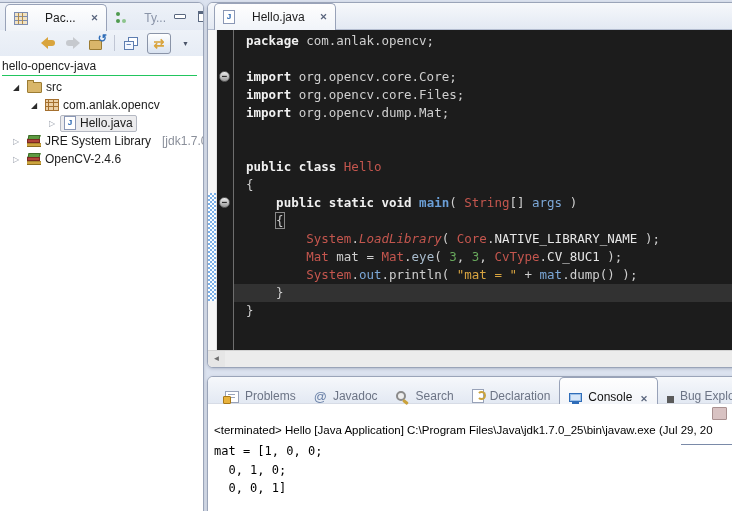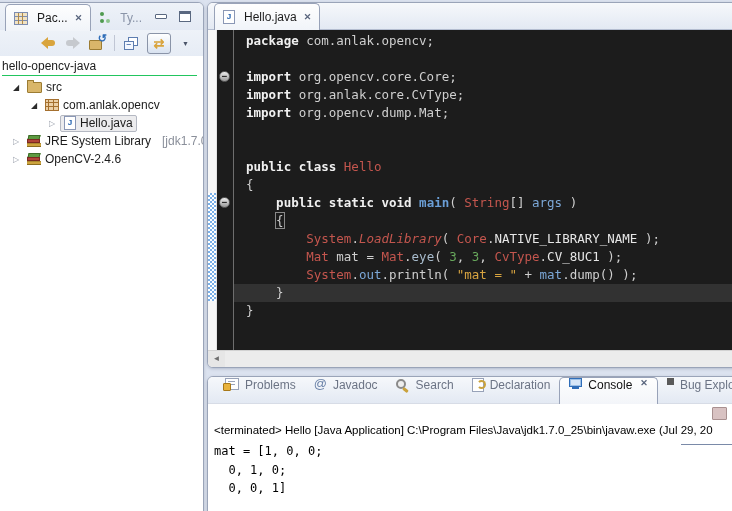--- a/index.html
+++ b/index.html
@@ -6,21 +6,21 @@
   body{width:732px;height:511px;position:relative;overflow:hidden;
        background:#dbe2ef;font-family:"Liberation Sans",sans-serif;
        -webkit-font-smoothing:antialiased}
   .panel{position:absolute;background:#fff;border:1px solid #9aa4b8;border-radius:6px;
          overflow:hidden;box-shadow:0 1px 3px rgba(60,70,100,.25)}
   
   #left-panel{left:-6px;top:2px;width:208px;bottom:-6px;border-radius:0 6px 0 0}
   .tabbar{height:27px;background:linear-gradient(#f6f8fb,#e3e9f3);
           border-bottom:1px solid #b4bdd0;display:flex;align-items:flex-end;
           padding-left:10px;box-sizing:border-box}
-  .tab{display:inline-flex;align-items:center;gap:5px;height:25px;padding:0 8px;
+  .tab{display:inline-flex;align-items:center;gap:13px;height:25px;padding:0 8px;
        font-size:12px;color:#8a94a8;white-space:nowrap}
   .tab.active{background:linear-gradient(#fefefe,#f1f4f9);border:1px solid #98a2b8;border-bottom:none;
        border-radius:5px 5px 0 0;color:#1c1c1c;margin-bottom:-1px;height:26px}
   .tab-close{font-size:9px;font-weight:bold;color:#59657d;margin-left:2px;cursor:pointer}
   #left-panel .tabbar{border-bottom:none;background:linear-gradient(#eef2f8,#e4eaf4)}
   .winbtns{margin-left:auto;margin-right:12px;display:flex;gap:12px;align-items:center;height:100%}
   .minimize-btn{width:10px;height:3px;border:1px solid #5a6880;border-radius:1px;background:#fff}
   .maximize-btn{width:10px;height:9px;border:1px solid #5a6880;background:#fff;box-shadow:inset 0 2px 0 #5a6880}
   .lp-toolbar{height:26px;display:flex;align-items:center;gap:9px;padding-left:46px;
               background:linear-gradient(#eef2f8,#e6ecf5)}
@@ -93,21 +93,21 @@
   .tok-str{color:#d8a440}
   .tok-smi{color:#c4564e;font-style:italic}
   .tok-sme{color:#a8bccd;}
   .tok-con{color:#e6e6e6}
   .tok-box{color:#cfcfcf;box-shadow:0 0 0 1px #8a8a8a}
   .hscroll{position:absolute;left:0;right:0;bottom:0;height:16px;background:#ececec;border-top:1px solid #d2d2d2;display:flex}
   .hscroll .sbtn{width:17px;height:100%;color:#6e6e6e;font-size:8px;line-height:16px;text-align:center;background:#e6e6e6}
   
   #bottom-panel{left:207px;top:376px;right:-8px;bottom:-6px;border-radius:6px 0 0 0}
   #bottom-panel .tabbar{border-bottom:1px solid #d7dce6;padding-left:8px}
-  .btab{display:inline-flex;align-items:flex-start;gap:6px;height:25px;padding:0 9px;font-size:12px;color:#6c7485;white-space:nowrap}
+  .btab{display:inline-flex;align-items:flex-end;gap:6px;height:25px;padding:0 9px;font-size:12px;color:#6c7485;white-space:nowrap}
   .btab.active{background:linear-gradient(#fefefe,#f3f5f9);border:1px solid #98a2b8;border-bottom:none;
        border-radius:5px 5px 0 0;color:#111;margin-bottom:-1px;height:26px}
   .bticon{display:inline-block;position:relative;flex:none}
   .problems-icon{width:12px;height:10px;background:#fff;border:1px solid #98a2b8}
   .problems-icon::before{content:"";position:absolute;left:2px;top:2px;width:7px;height:1px;background:#9aa4ba;box-shadow:0 3px 0 #9aa4ba}
   .problems-icon::after{content:"";position:absolute;left:-3px;bottom:-2px;width:6px;height:6px;background:#e8b23c;border:1px solid #a87818;border-radius:1px}
   .javadoc-icon{color:#6b82a8;font-size:13px;line-height:12px}
   .declaration-icon{width:10px;height:12px;background:#fff;border:1px solid #98a2b8}
   .declaration-icon::after{content:"";position:absolute;right:-3px;top:1px;width:5px;height:5px;border:2px solid #caa23c;border-radius:50%;border-left-color:transparent}
   .search-icon{width:14px;height:13px}
@@ -211,21 +211,21 @@
       <div class="range-indicator"></div>
     </div>
     <div class="fold-bar">
         <span class="fold-dot" style="top: 41px;">−</span>
         <span class="fold-dot" style="top: 167px;">−</span>
       </div>
     <div class="code-area">
         <div class="code-line"><span class="tok-kw">package</span><span class="tok-def"> com.anlak.opencv;</span></div>
         <div class="code-line"></div>
         <div class="code-line"><span class="tok-kw">import</span><span class="tok-def"> org.opencv.core.Core;</span></div>
-        <div class="code-line"><span class="tok-kw">import</span><span class="tok-def"> org.anlak.core.CvType;</span></div>
+        <div class="code-line"><span class="tok-kw">import</span><span class="tok-def"> org.opencv.core.Files;</span></div>
         <div class="code-line"><span class="tok-kw">import</span><span class="tok-def"> org.opencv.dump.Mat;</span></div>
         <div class="code-line"></div>
         <div class="code-line"></div>
         <div class="code-line"><span class="tok-kw">public class</span><span class="tok-cls"> Hello</span></div>
         <div class="code-line"><span class="tok-def">{</span></div>
         <div class="code-line"><span class="tok-def">    </span><span class="tok-kw">public static void </span><span class="tok-mtd">main</span><span class="tok-def">( </span><span class="tok-cls">String</span><span class="tok-def">[] </span><span class="tok-var">args</span><span class="tok-def"> )</span></div>
         <div class="code-line"><span class="tok-def">    </span><span class="tok-box">{</span></div>
         <div class="code-line"><span class="tok-def">        </span><span class="tok-cls">System</span><span class="tok-def">.</span><span class="tok-smi">LoadLibrary</span><span class="tok-def">( </span><span class="tok-cls">Core</span><span class="tok-def">.</span><span class="tok-con">NATIVE_LIBRARY_NAME</span><span class="tok-def"> );</span></div>
         <div class="code-line"><span class="tok-def">        </span><span class="tok-cls">Mat</span><span class="tok-def"> mat = </span><span class="tok-cls">Mat</span><span class="tok-def">.</span><span class="tok-sme">eye</span><span class="tok-def">( </span><span class="tok-num">3</span><span class="tok-def">, </span><span class="tok-num">3</span><span class="tok-def">, </span><span class="tok-cls">CvType</span><span class="tok-def">.</span><span class="tok-con">CV_8UC1</span><span class="tok-def"> );</span></div>
         <div class="code-line"><span class="tok-def">        </span><span class="tok-cls">System</span><span class="tok-def">.</span><span class="tok-var">out</span><span class="tok-def">.</span><span class="tok-def">println</span><span class="tok-def">( </span><span class="tok-str">"mat = "</span><span class="tok-def"> + </span><span class="tok-var">mat</span><span class="tok-def">.</span><span class="tok-def">dump</span><span class="tok-def">() );</span></div>

